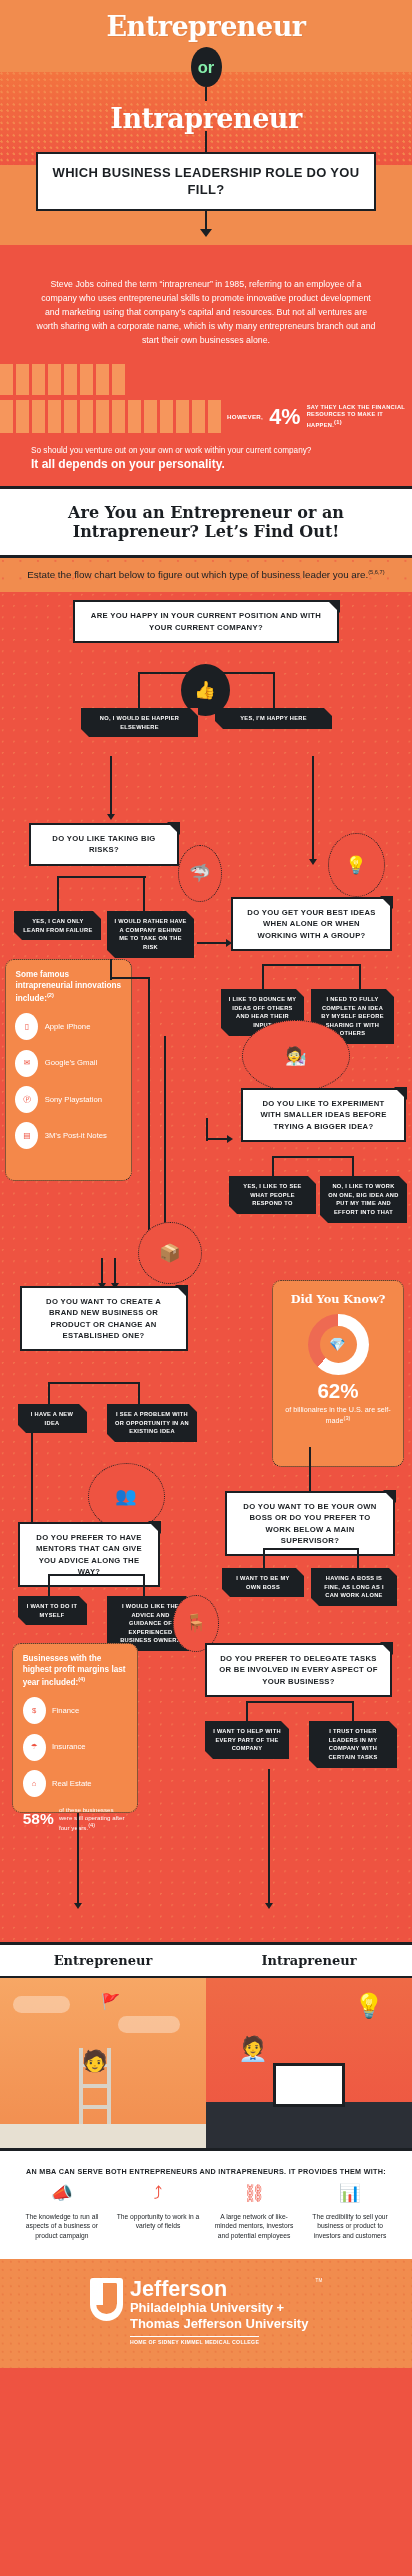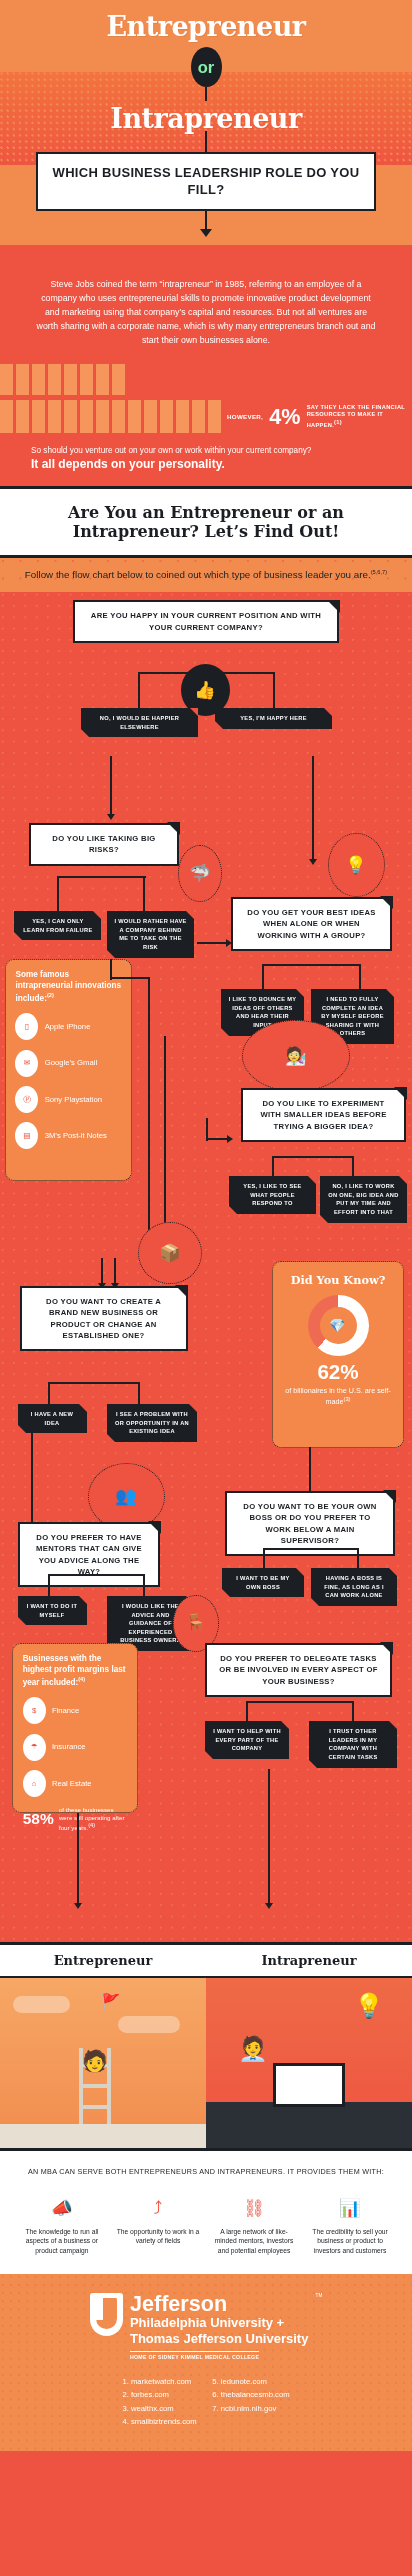--- a/index.html
+++ b/index.html
@@ -167,21 +167,21 @@
   .ladder { position:absolute; width:36px; height:77px; }
   .ladder i { position:absolute; background:#d9d2c6; }
   .desk { position:absolute; bottom:0; left:0; right:0; height:46px; background:#2b2f36; }
   .laptop { position:absolute; bottom:41px; left:50%; transform:translateX(-50%);
     width:72px; height:44px; background:#fff; border:3.1px solid #1b1f23; }
   .bulb-big { position:absolute; top:13.4px; right:28px; font-size:24px; }
 
   
   .mba { background:#fff; padding:15.5px 17.5px 18.5px; border-top:3.1px solid #1b1f23; }
   .mba h4 { text-align:center; font-family:"Liberation Sans Narrow","Liberation Sans",sans-serif;
-    font-weight:normal; font-size:7.2px; line-height:1.5; letter-spacing:0.3px; margin-bottom:17px; }
+    font-weight:bold; font-size:7.2px; line-height:1.5; letter-spacing:0.3px; margin-bottom:2px; }
   .mba-grid { display:flex; gap:7.2px; }
   .mba-cell { width:25%; text-align:center; }
   .mba-cell .glyph { font-size:17.5px; color:#ee5341; height:27px; line-height:27px; }
   .mba-cell p { font-size:6.7px; line-height:1.4; margin-top:5.2px; }
 
   
   .footer { background:#f18c4e; padding:19.6px 0 23px; text-align:center; color:#fff;
     background-image: radial-gradient(circle at 2.6px 2.6px, rgba(230,110,60,.5) 1.2px, transparent 1.3px);
     background-size:8.2px 8.2px; }
   .logo-row { display:flex; align-items:flex-start; justify-content:center; gap:7.2px; }
@@ -271,21 +271,21 @@
         <div class="l2">It all depends on your personality.</div>
       </div>
     </div>
   </section>
 
   <section class="sect-head">
     <h2>Are You an Entrepreneur or an Intrapreneur? Let’s Find Out!</h2>
   </section>
   <div class="sub-band">
     <p>
-      <span>Follow the flow chart below to coined out which type of business leader you are.</span><span class="sup">(5,6,7)</span>
+      <span>Estate the flow chart below to figure out which type of business leader you are.</span><span class="sup">(5,6,7)</span>
     </p>
   </div>
 
   <section class="flow" style="height:1350px">
 
     <div class="qbox" style="position:absolute;left:73px;top:8.2px;width:266px">
       <p>ARE YOU HAPPY IN YOUR CURRENT POSITION AND WITH YOUR CURRENT COMPANY?</p>
     </div>
     <div class="blob" style="left:181px;top:72px;width:49px;height:52px;background:#1b1f23;border:none;color:#fff">👍</div>
 
@@ -393,21 +393,21 @@
     <div class="vline" style="left:48px;top:790px;height:23px"></div>
     <div class="vline" style="left:138px;top:790px;height:23px"></div>
 
     <div class="abox" style="position:absolute;left:17.5px;top:812px;width:69px">
       <p>I HAVE A NEW IDEA</p>
     </div>
     <div class="abox" style="position:absolute;left:107px;top:812px;width:90px">
       <p>I SEE A PROBLEM WITH OR OPPORTUNITY IN AN EXISTING IDEA</p>
     </div>
 
-    <div class="dyk" style="position:absolute;left:272px;top:669px;width:132px;height:187px">
+    <div class="dyk" style="position:absolute;left:272px;top:688px;width:132px;height:187px">
       <h3>Did You Know?</h3>
       <div class="donut">
         <span class="gem">💎</span>
       </div>
       <div class="num">62%</div>
       <div class="cap">
         <span>of billionaires in the U.S. are self-made</span><span class="sup">(3)</span>
       </div>
     </div>
 
@@ -553,28 +553,15 @@
       <div class="logo-txt">
         <div class="name">Jefferson</div>
         <div class="u1">Philadelphia University +</div>
         <div class="u2">Thomas Jefferson University</div>
         <div class="rule"></div>
         <div class="home">HOME OF SIDNEY KIMMEL MEDICAL COLLEGE</div>
       </div>
       <span class="tm">TM</span>
     </div>
 
-    <div class="srcs">
-      <ol>
-        <li>1. marketwatch.com</li>
-        <li>2. forbes.com</li>
-        <li>3. wealthx.com</li>
-        <li>4. smallbiztrends.com</li>
-      </ol>
-      <ol>
-        <li>5. iedunote.com</li>
-        <li>6. thebalancesmb.com</li>
-        <li>7. ncbi.nlm.nih.gov</li>
-      </ol>
-    </div>
   </footer>
 </div>
 
 
 </body></html>

